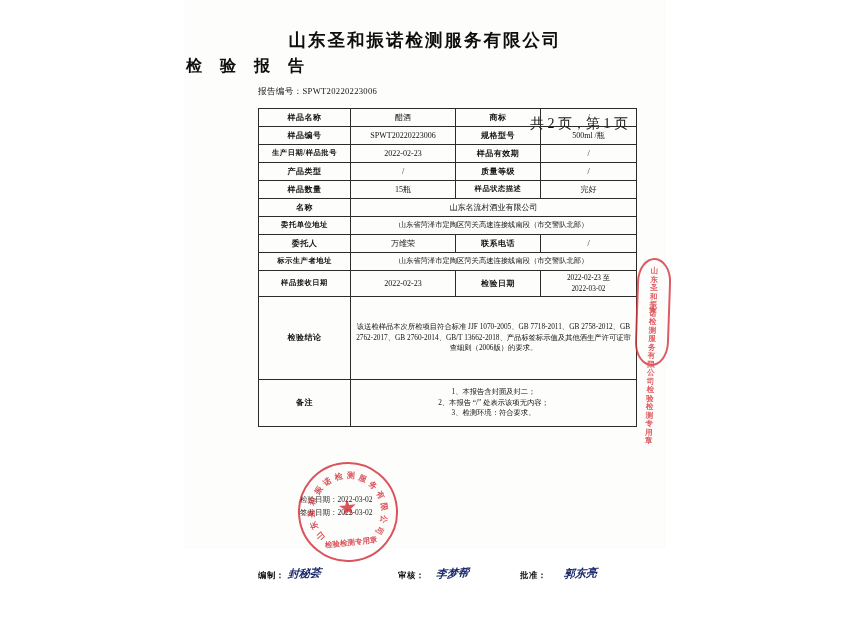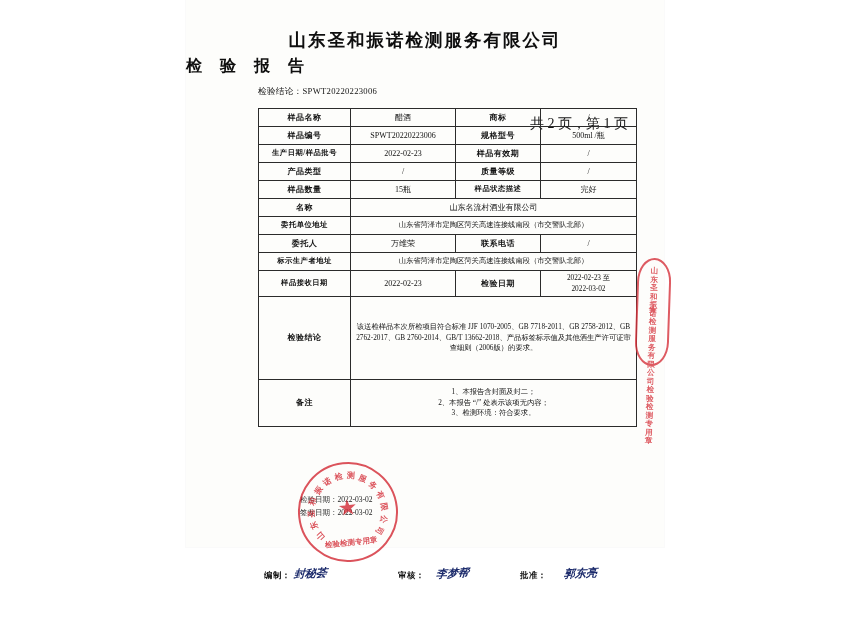--- a/index.html
+++ b/index.html
@@ -130,21 +130,21 @@
   }
   .sig-group .sig-name {
     font-family: "DejaVu Serif", serif;
     font-style: italic;
     font-weight: bold;
     color: #1b2a6b;
     font-size: 11px;
     margin-left: 3px;
     transform: skewX(-6deg) rotate(-3deg);
   }
-  #sig-compiler { left: 0px; margin-left: 6px; }
+  #sig-compiler { left: 0px; }
   #sig-reviewer { left: 140px; gap: 8px; }
   #sig-approver { left: 262px; gap: 14px; }
 
   
   .stamp {
     position: absolute;
     pointer-events: none;
   }
 
   
@@ -238,21 +238,21 @@
 
 <div class="margin-band left"></div>
 <div class="margin-band right"></div>
 
 <div id="sheet">
 
   <div id="company-title">山东圣和振诺检测服务有限公司</div>
   <div id="report-title">检 验 报 告</div>
 
   <div id="report-no">
-    <span>检验结论：</span><span>SPWT20220223006</span>
+    <span>报告编号：</span><span>SPWT20220223006</span>
   </div>
 
   <div id="page-count">共 2 页，第 1 页</div>
 
   <table id="main-table">
     <colgroup>
       <col style="width:92px">
       <col style="width:105px">
       <col style="width:85px">
       <col style="width:96px">

